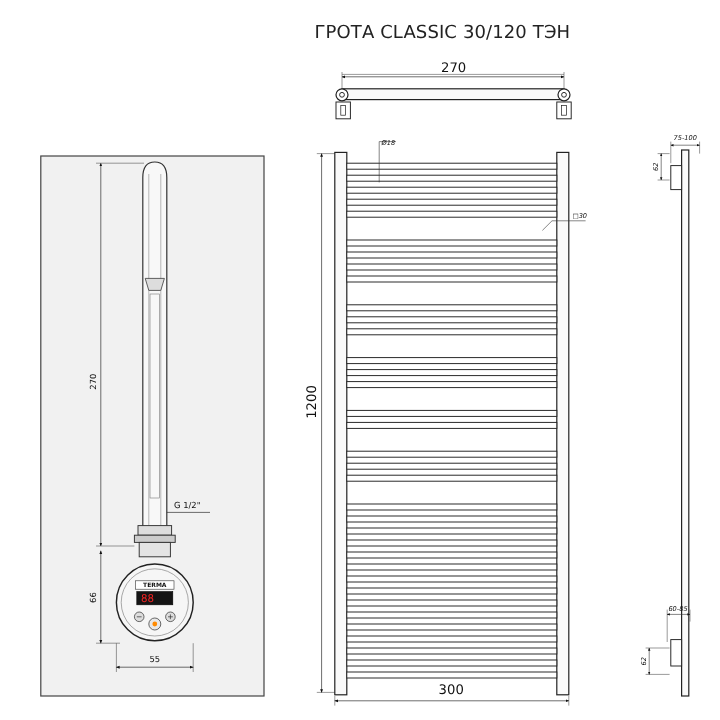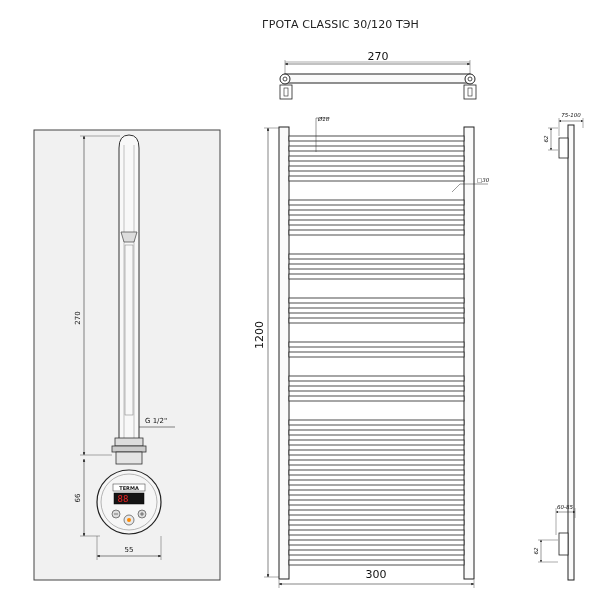--- a/index.html
+++ b/index.html
@@ -1,17 +1,17 @@
 <!DOCTYPE html>
 <html><head>
 <meta charset="utf-8">
 <style>
   html, body { margin: 0; padding: 0; background: #ffffff; }
   body { width: 600px; height: 600px; position: relative; overflow: hidden; font-family: "DejaVu Sans", sans-serif; }
-  .title { position: absolute; left: 0; top: 18px; width: 484px; padding-left: 262px; box-sizing: border-box; font-family: "DejaVu Sans", sans-serif; font-size: 11px; color: #222; letter-spacing: 0.1px; }
+  .title { position: absolute; left: 0; top: 18px; width: 484px; padding-left: 262px; box-sizing: border-box; font-family: "DejaVu Sans", sans-serif; font-size: 15px; color: #222; letter-spacing: 0.1px; }
   svg { position: absolute; left: 0; top: 0; }
   svg text { font-family: "DejaVu Sans", sans-serif; fill: #111; }
   .dim { font-size: 11px; }
   .dim-sm { font-size: 7px; }
   .dim-xs { font-size: 5.5px; }
   .dim-it { font-style: italic; }
 </style>
 </head>
 <body>
 

